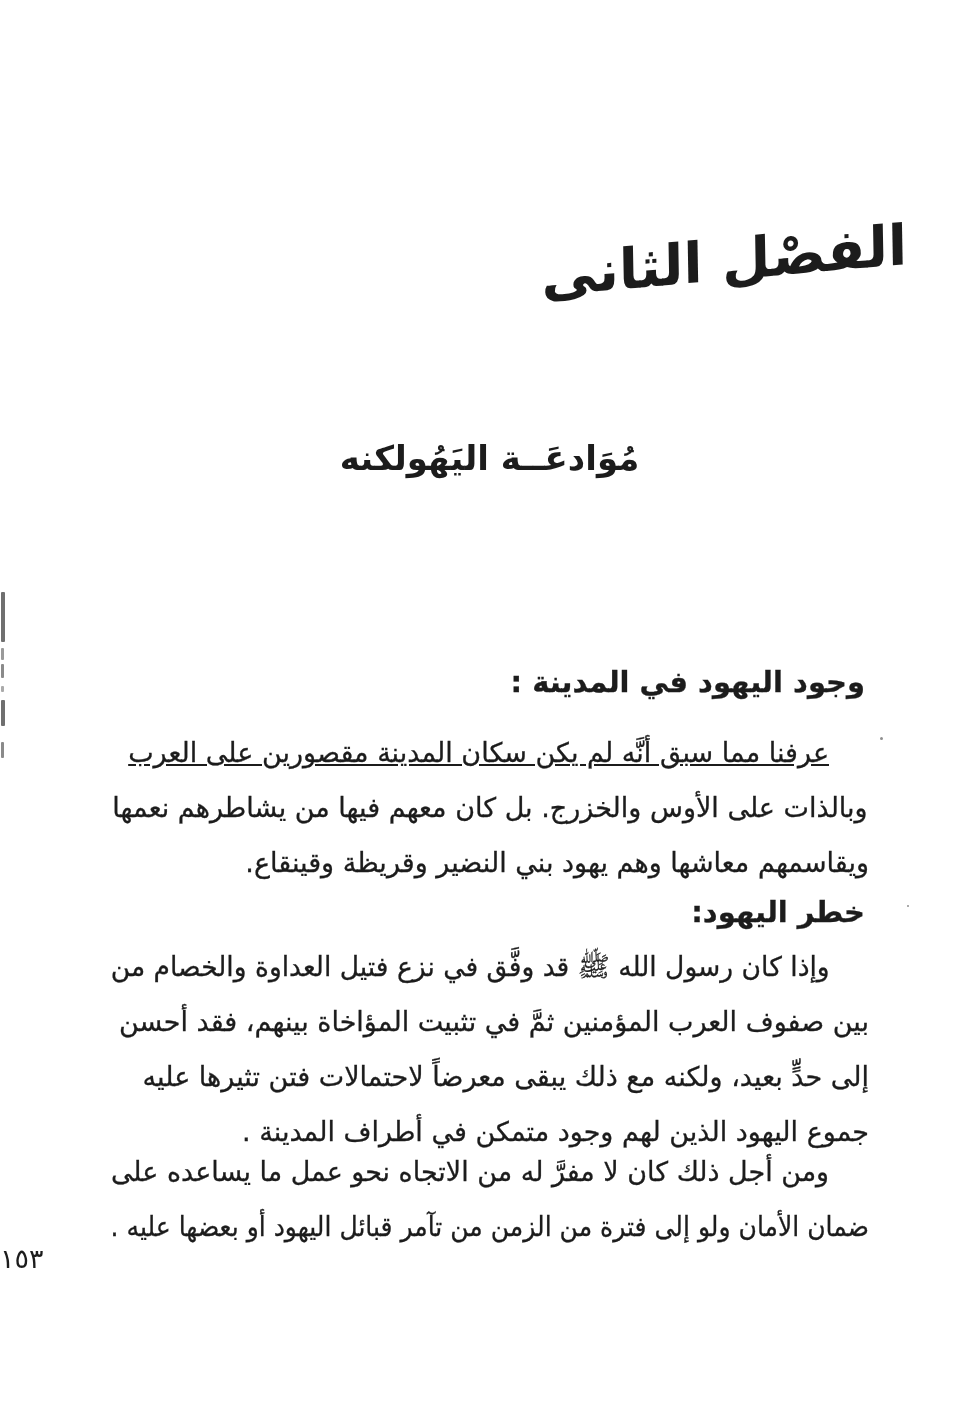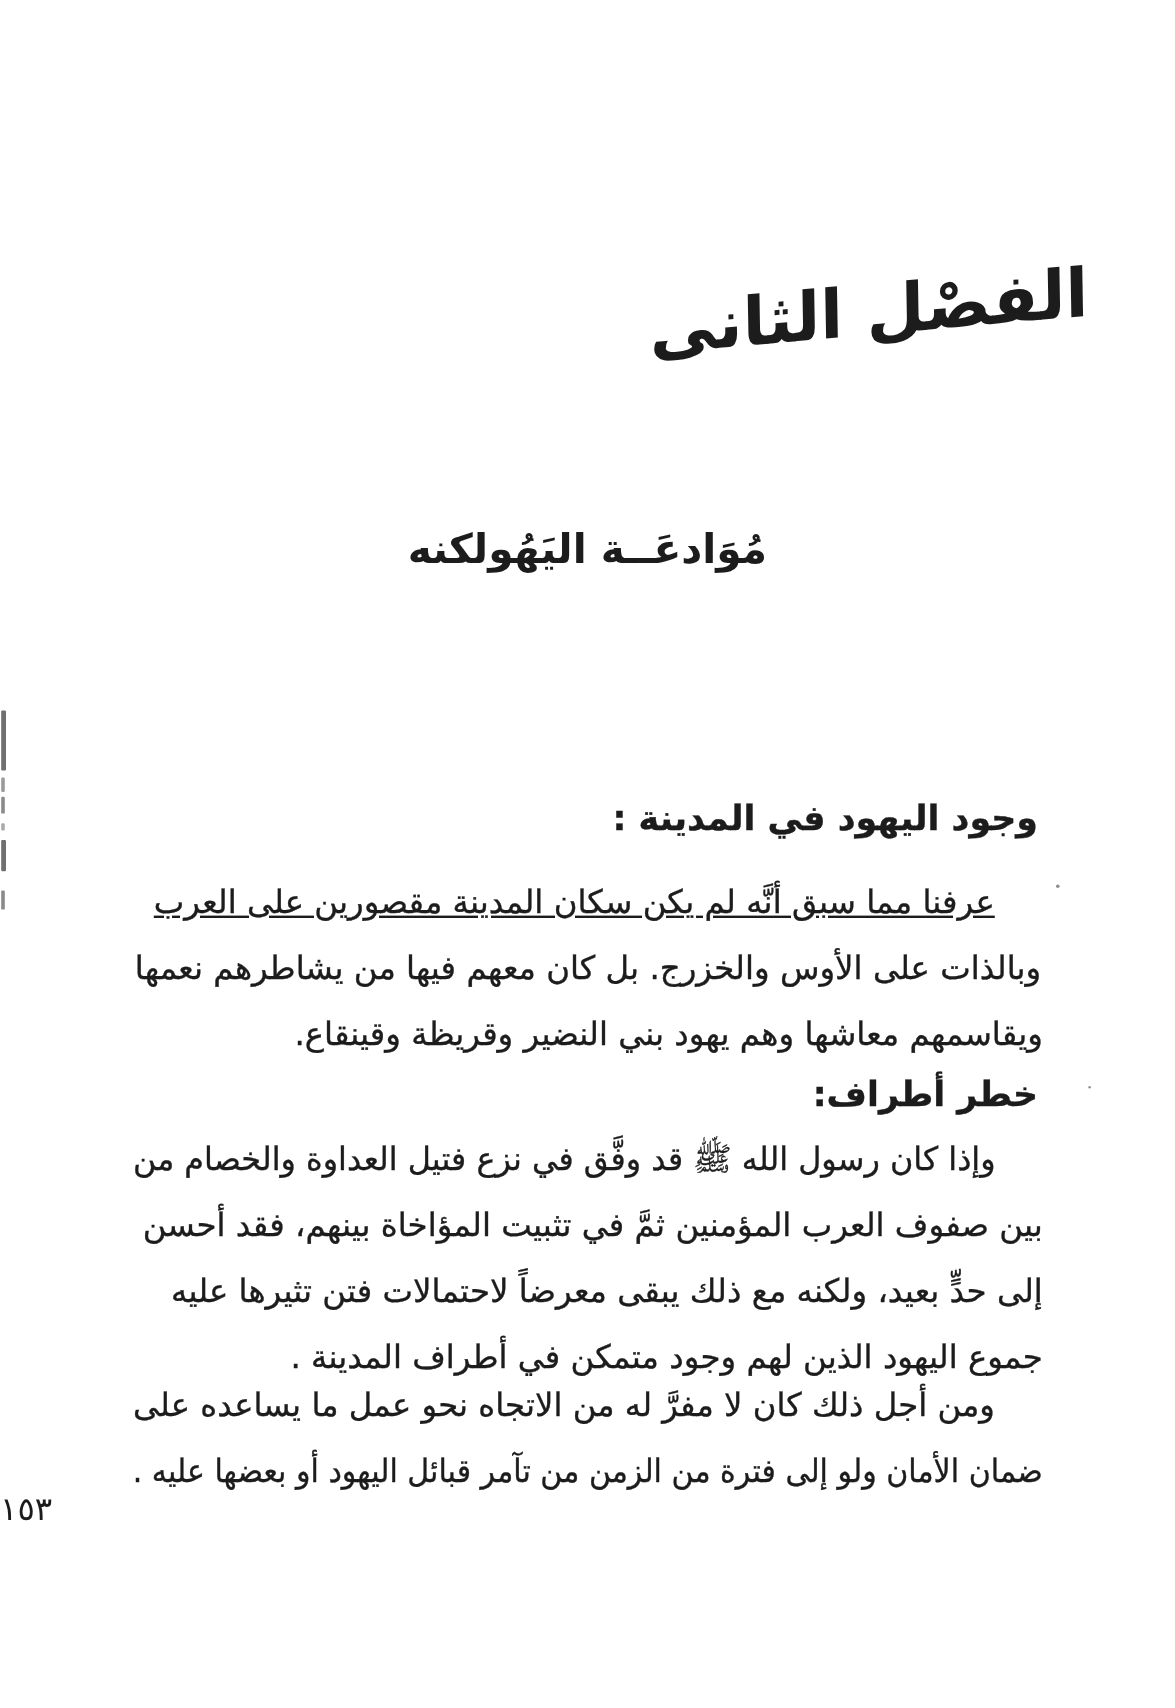--- a/index.html
+++ b/index.html
@@ -97,21 +97,21 @@
   <div class="body-block">
 
     <h2 class="subheading">وجود اليهود في المدينة :</h2>
 
     <div class="para m-p1">
       <div class="line first j" style="word-spacing: 0px; text-decoration: underline;">عرفنا مما سبق أنَّه لم يكن سكان المدينة مقصورين على العرب</div>
       <div class="line j" style="word-spacing: 0px; text-align: center;">وبالذات على الأوس والخزرج. بل كان معهم فيها من يشاطرهم نعمها</div>
       <div class="line last">ويقاسمهم معاشها وهم يهود بني النضير وقريظة وقينقاع.</div>
     </div>
 
-    <h2 class="subheading sub-m">خطر أطراف:</h2>
+    <h2 class="subheading sub-m">خطر اليهود:</h2>
 
     <div class="para m-p2">
       <div class="line first j" style="transform-origin: right center; transform: scaleX(0.983139);">وإذا كان رسول الله ﷺ قد وفَّق في نزع فتيل العداوة والخصام من</div>
       <div class="line j" style="word-spacing: 0px; margin-left: 40px;">بين صفوف العرب المؤمنين ثمَّ في تثبيت المؤاخاة بينهم، فقد أحسن</div>
       <div class="line j" style="word-spacing: 0px;">إلى حدٍّ بعيد، ولكنه مع ذلك يبقى معرضاً لاحتمالات فتن تثيرها عليه</div>
       <div class="line last">جموع اليهود الذين لهم وجود متمكن في أطراف المدينة .</div>
     </div>
 
     <div class="para m-p3">
       <div class="line first j" style="transform-origin: right center; transform: scaleX(0.997368);">ومن أجل ذلك كان لا مفرَّ له من الاتجاه نحو عمل ما يساعده على</div>

